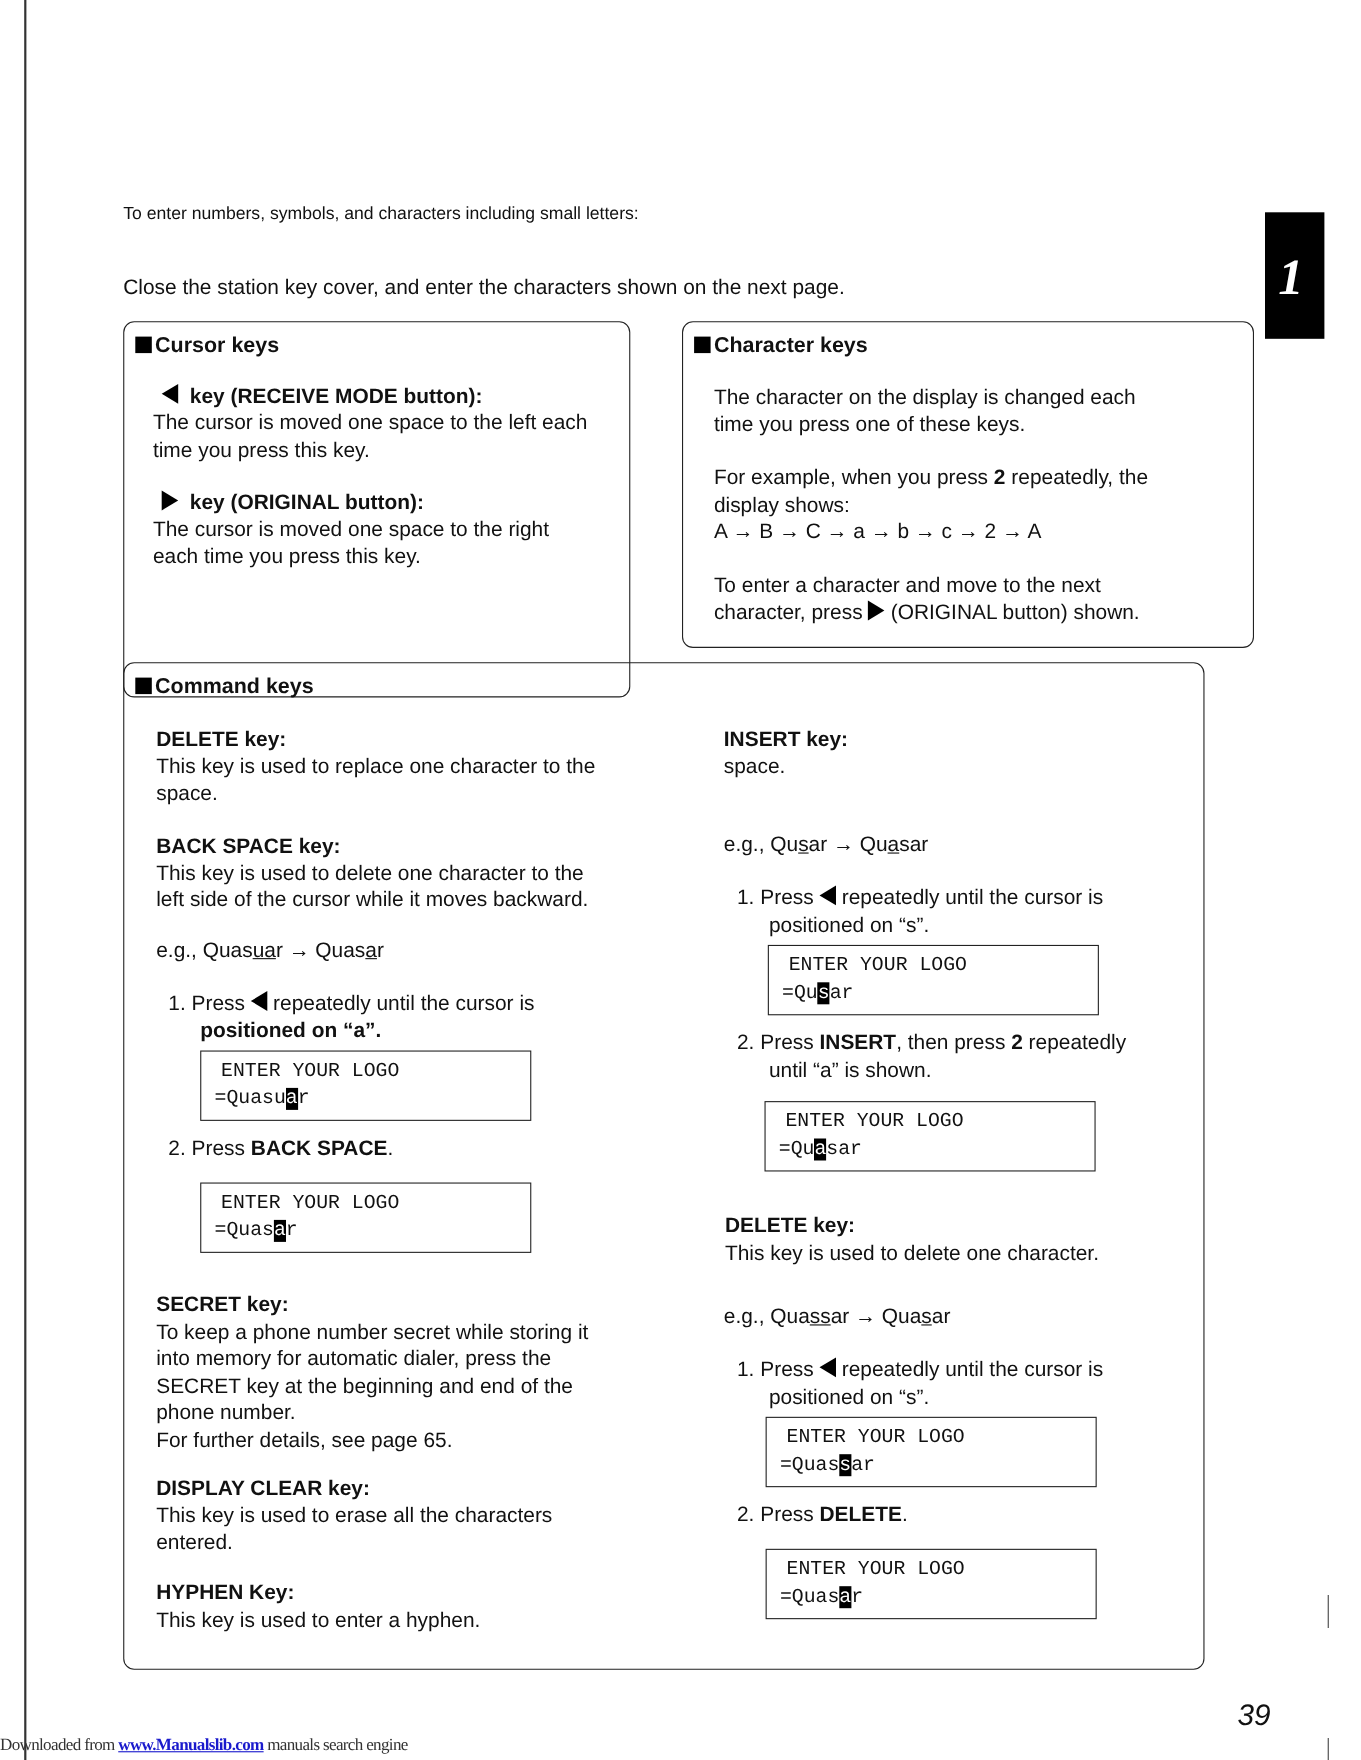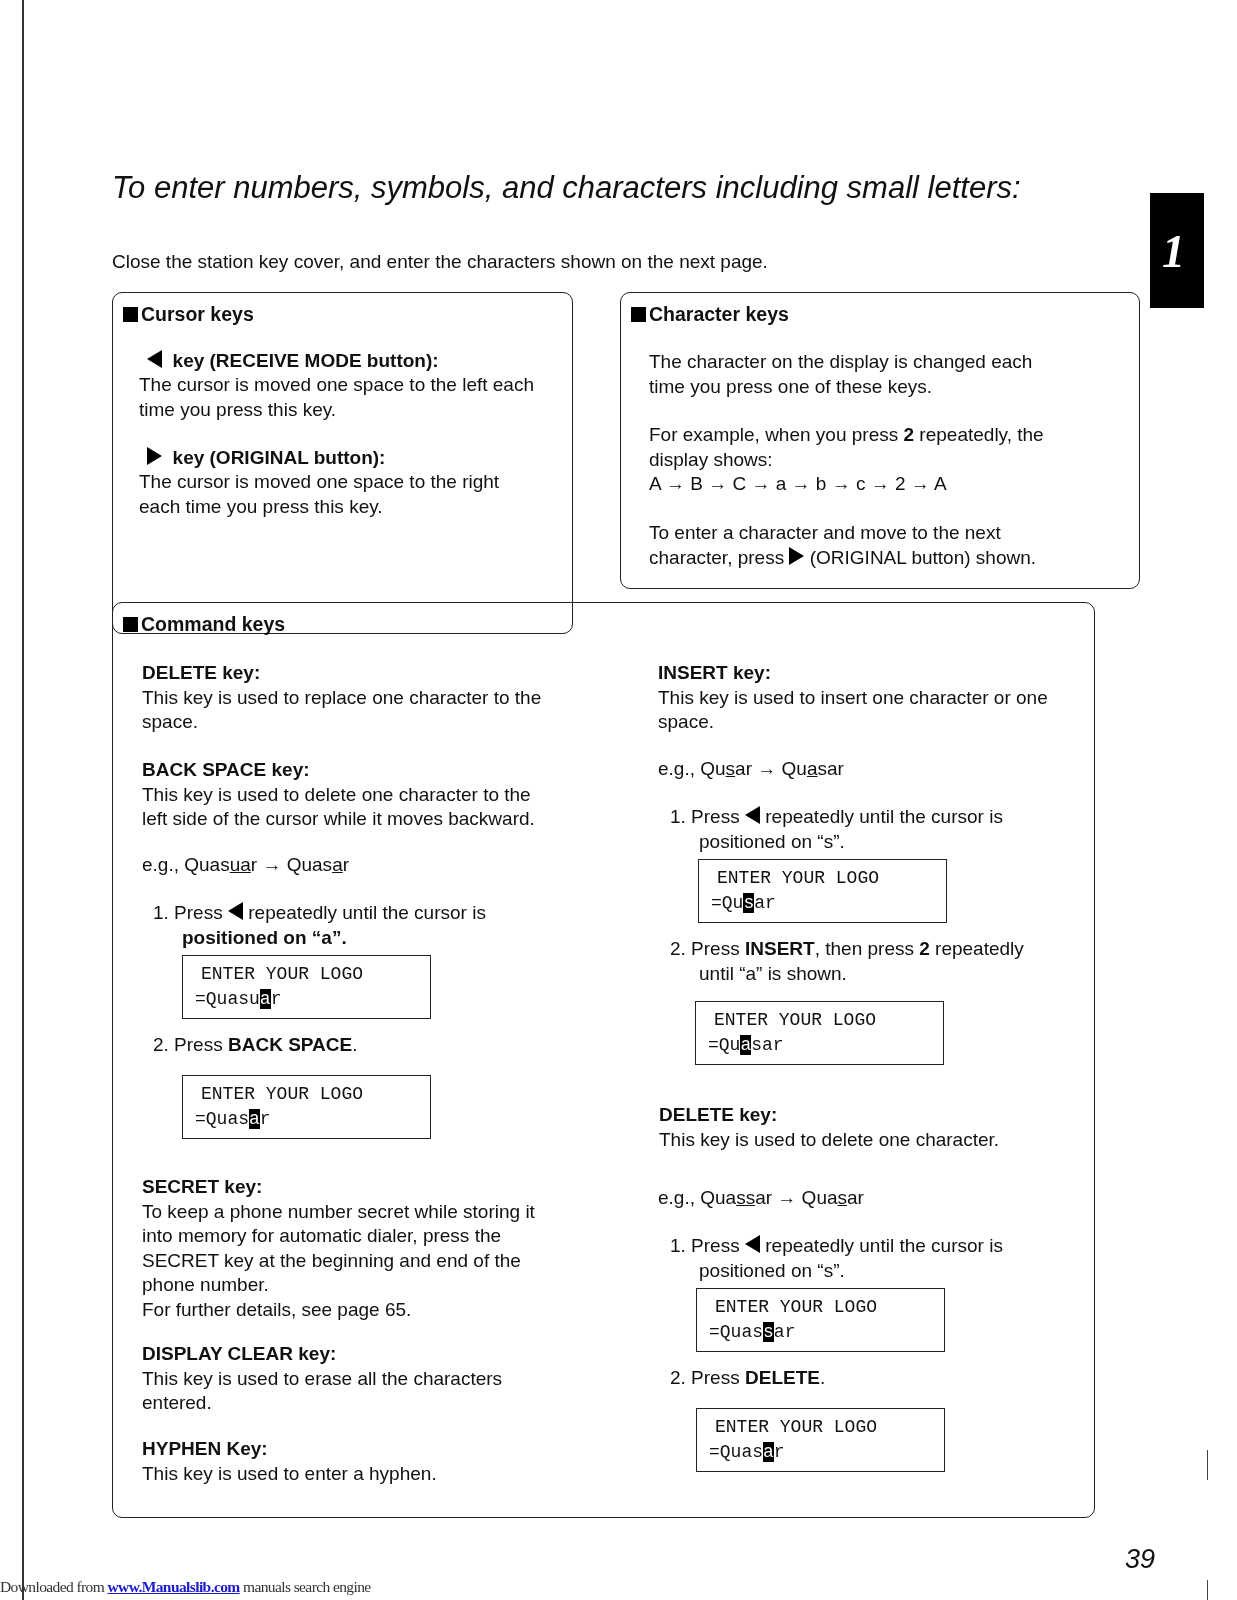--- a/index.html
+++ b/index.html
@@ -1,38 +1,38 @@
 <!DOCTYPE html>
 <html><head>
 <meta charset="utf-8">
 <style>
   html, body { margin: 0; padding: 0; background: #fff; }
   body { width: 1237px; height: 1600px; position: relative; overflow: hidden;
          font-family: "Liberation Sans", sans-serif; color: #111; }
   .abs { position: absolute; }
   .binding-line { left: 22px; top: 0; width: 2px; height: 1600px; background: #333; }
   .right-line { left: 1207px; width: 1px; background: #444; }
-  .section-title { left: 112px; top: 170px; font-size: 31px; font-style: italic; white-space: nowrap; }
+  .section-title { left: 112px; top: 186px; font-size: 16px; white-space: nowrap; }
   .intro { left: 112px; top: 251px; font-size: 19px; white-space: nowrap; }
   .chapter-tab { left: 1150px; top: 193px; width: 54px; height: 115px; background: #000; }
   .chapter-tab span { position: absolute; left: 12px; top: 32px; color: #fff;
          font-family: "Liberation Serif", serif; font-style: italic; font-weight: bold; font-size: 46px; }
   .box { border: 1.5px solid #222; border-radius: 10px; box-sizing: border-box; }
   .box-cursor { left: 112px; top: 292px; width: 461px; height: 342px; }
   .box-char { left: 620px; top: 292px; width: 520px; height: 297px; }
   .box-cmd { left: 112px; top: 602px; width: 983px; height: 916px; }
   .box-head { font-weight: bold; font-size: 19.5px; white-space: nowrap; }
   .box-head .sq { display: inline-block; width: 15px; height: 15px; background: #000; margin-right: 3px; vertical-align: -1px; }
   .txt { font-size: 19px; line-height: 24.5px; white-space: nowrap; }
   .b { font-weight: bold; }
   .u { text-decoration: underline; }
   .tri-l, .tri-r { display: inline-block; width: 0; height: 0; vertical-align: -1px; }
   .tri-l { border-top: 9px solid transparent; border-bottom: 9px solid transparent; border-right: 15px solid #000; }
   .tri-r { border-top: 9px solid transparent; border-bottom: 9px solid transparent; border-left: 15px solid #000; }
-  .lcd { border: 1.5px solid #222; box-sizing: border-box; width: 249px; height: 64px;
+  .lcd { border: 1.5px solid #222; box-sizing: border-box; width: 301px; height: 64px;
          font-family: "Liberation Mono", monospace; font-size: 18px; line-height: 24.5px; padding: 6px 0 0 18px; }
   .lcd .row2 { margin-left: -6px; }
   .lcd .cur { background: #000; color: #fff; }
   .page-num { left: 1125px; top: 1544px; font-size: 27px; font-style: italic; text-align: right; }
   .footer { left: 0px; top: 1578px; font-family: "Liberation Serif", serif; font-size: 15.5px; color: #333; white-space: nowrap; letter-spacing: -0.6px; }
   .footer a { color: #1a1acc; text-decoration: underline; font-weight: bold; }
 </style>
 </head>
 <body>
 
@@ -134,21 +134,20 @@
     <div>This key is used to erase all the characters</div>
     <div>entered.</div>
   </div>
   <div class="abs txt" style="left:29px;top:834px;">
     <div class="b">HYPHEN Key:</div>
     <div>This key is used to enter a hyphen.</div>
   </div>
 
   <div class="abs txt" style="left:545px;top:58px;">
     <div class="b">INSERT key:</div>
-    <div>This key is used to insert one character or one</div>
     <div>space.</div>
   </div>
   <div class="abs txt" style="left:545px;top:154px;">
     <span>e.g., Qu</span><span class="u">s</span><span>ar → Qu</span><span class="u">a</span><span>sar</span>
   </div>
   <div class="abs txt" style="left:557px;top:202px;">
     <div><span>1.  Press </span><span class="tri-l"></span><span> repeatedly until the cursor is</span></div>
     <div style="padding-left:29px;">positioned on “s”.</div>
   </div>
   <div class="abs lcd" style="left:585px;top:256px;">

